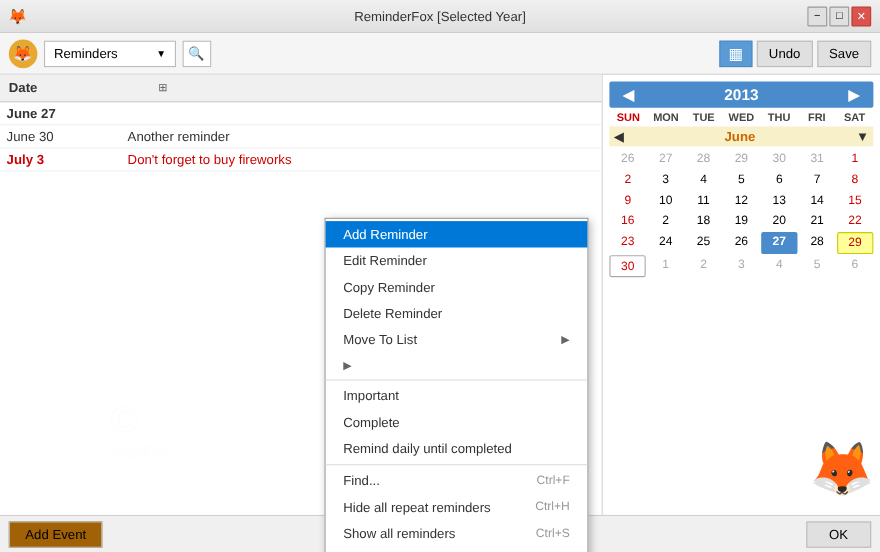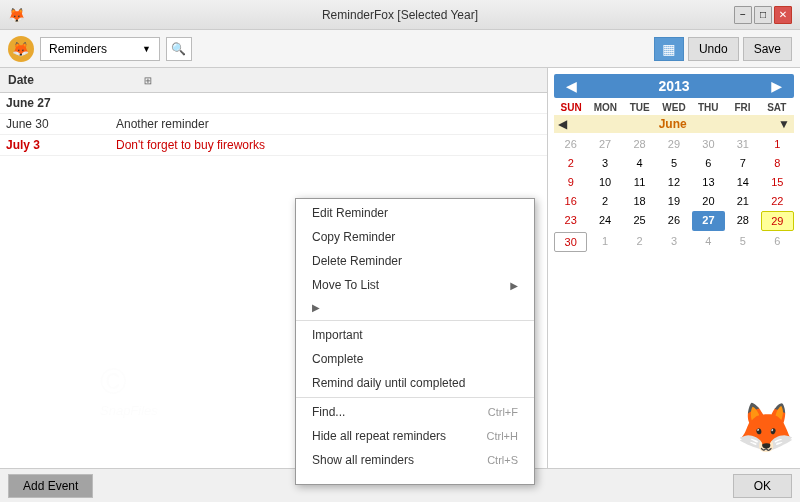--- a/index.html
+++ b/index.html
@@ -271,21 +271,21 @@
       background: #f0f0f0;
       border-top: 1px solid #ccc;
       display: flex;
       align-items: center;
       padding: 0 8px;
       justify-content: space-between;
     }
     .add-event-btn {
       height: 24px;
       padding: 0 14px;
-      background: #a3a3a3;
+      background: #a16207;
       border: 1px solid #bbb;
       cursor: pointer;
       font-size: 12px;
     }
     .ok-btn {
       height: 24px;
       padding: 0 20px;
       background: #e0e0e0;
       border: 1px solid #bbb;
       cursor: pointer;
@@ -394,20 +394,23 @@
       </div>
     </div>
 
     <div class="snap-watermark">
       <div style="font-size:36px;opacity:0.15;color:#999;">©</div>
       <div style="font-size:13px;opacity:0.2;color:#999;font-style:italic;">SnapFiles</div>
     </div>
   </div>
 
   <div class="context-menu">
+    <div class="menu-item highlighted">
+      <span>Add Reminder</span>
+    </div>
     <div class="menu-item">
       <span>Edit Reminder</span>
     </div>
     <div class="menu-item">
       <span>Copy Reminder</span>
     </div>
     <div class="menu-item">
       <span>Delete Reminder</span>
     </div>
     <div class="menu-item">

